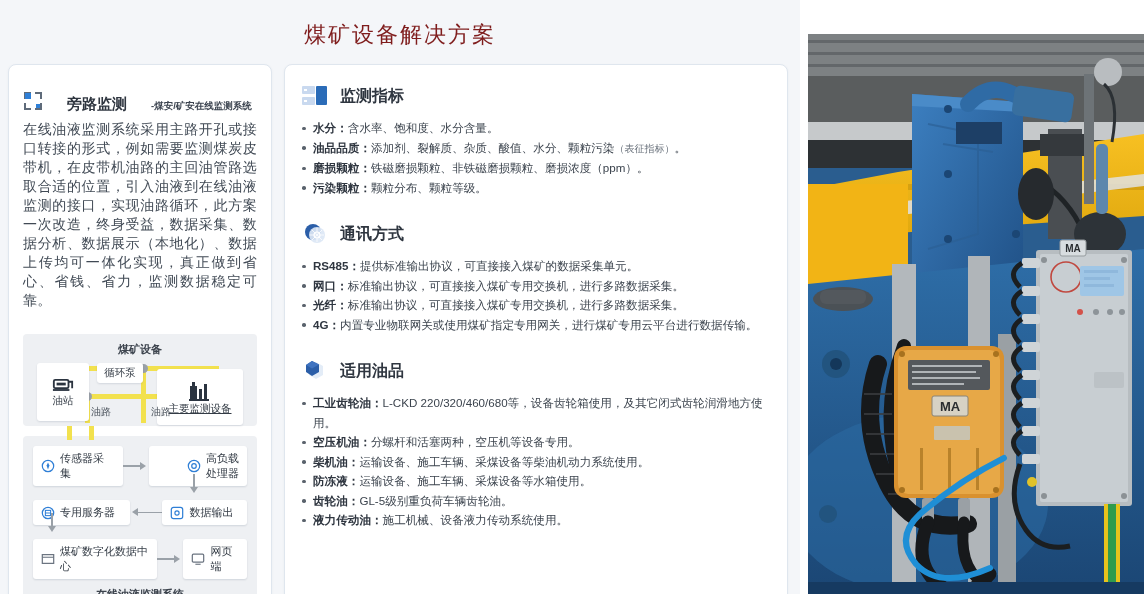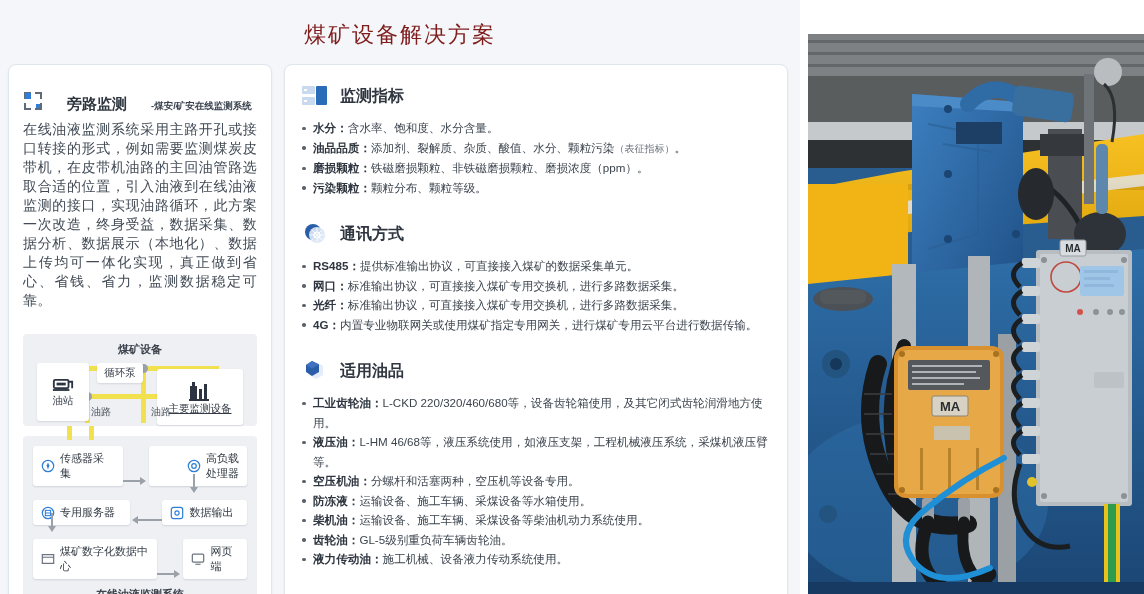--- a/index.html
+++ b/index.html
@@ -95,21 +95,21 @@
   .icon-oil { width:22px; height:15px; margin-bottom:2px; }
   .icon-dev { width:24px; height:22px; margin-bottom:1px; }
 
   .dg-bot {
     background: #eef0f3;
     border-radius: 4px;
     margin-top: 10px;
     padding: 10px 10px 6px 10px;
     position: relative;
   }
-  .fl-row { display:flex; align-items:flex-end; margin-bottom: 10px; position:relative; }
+  .fl-row { display:flex; align-items:center; margin-bottom: 10px; position:relative; }
   .fbox {
     background:#fff; border-radius:3px;
     box-shadow: 0 1px 2px rgba(30,50,80,.14);
     display:flex; align-items:center; gap:5px;
     padding: 5px 8px; font-size: 11px; color:#333b45;
     position: relative;
   }
   .fbox.stacked::after{
     content:""; position:absolute; left:5px; right:-5px; bottom:-5px; height:100%;
     background:#fff; border-radius:3px; z-index:-1;
@@ -364,24 +364,23 @@
           <div class="sect-head">
             <svg class="sect-icon" viewBox="0 0 30 26">
               <path d="M15 4 L22 8 L22 17 L15 21 L8 17 L8 8 Z" fill="#e3ecf7"></path>
               <path d="M11 3 L18 6.5 L18 14 L11 18 L5 14 L5 7 Z" fill="#2b5ea8"></path>
               <path d="M11 3 L18 6.5 L11 10.5 L5 7 Z" fill="#3f73c0"></path>
             </svg>
             <span class="sect-title">适用油品</span>
           </div>
           <ul class="blist">
             <li><b>工业齿轮油：</b><span>L-CKD 220/320/460/680等，设备齿轮箱使用，及其它闭式齿轮润滑地方使用。</span></li>
-            <li><b>液压油：</b><span>L-HM 46/68等，液压系统使用，如液压支架，工程机械液压系统，采煤机液压臂等。</span></li>
             <li><b>空压机油：</b><span>分螺杆和活塞两种，空压机等设备专用。</span></li>
+            <li><b>柴机油：</b><span>运输设备、施工车辆、采煤设备等柴油机动力系统使用。</span></li>
             <li><b>防冻液：</b><span>运输设备、施工车辆、采煤设备等水箱使用。</span></li>
-            <li><b>柴机油：</b><span>运输设备、施工车辆、采煤设备等柴油机动力系统使用。</span></li>
             <li><b>齿轮油：</b><span>GL-5级别重负荷车辆齿轮油。</span></li>
             <li><b>液力传动油：</b><span>施工机械、设备液力传动系统使用。</span></li>
           </ul>
         </div>
 
       </div>
     </div>
   </div>
 
   <div class="photo-pane">

